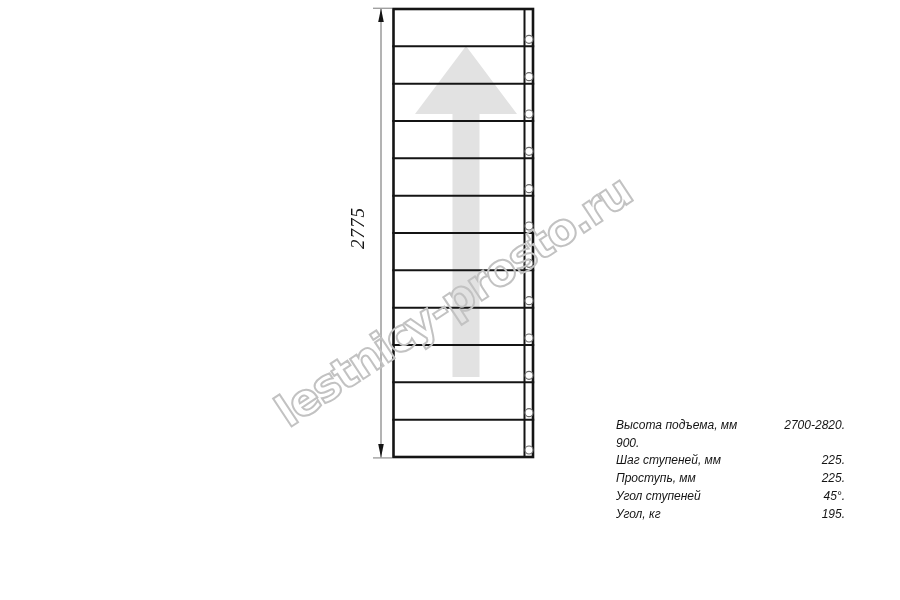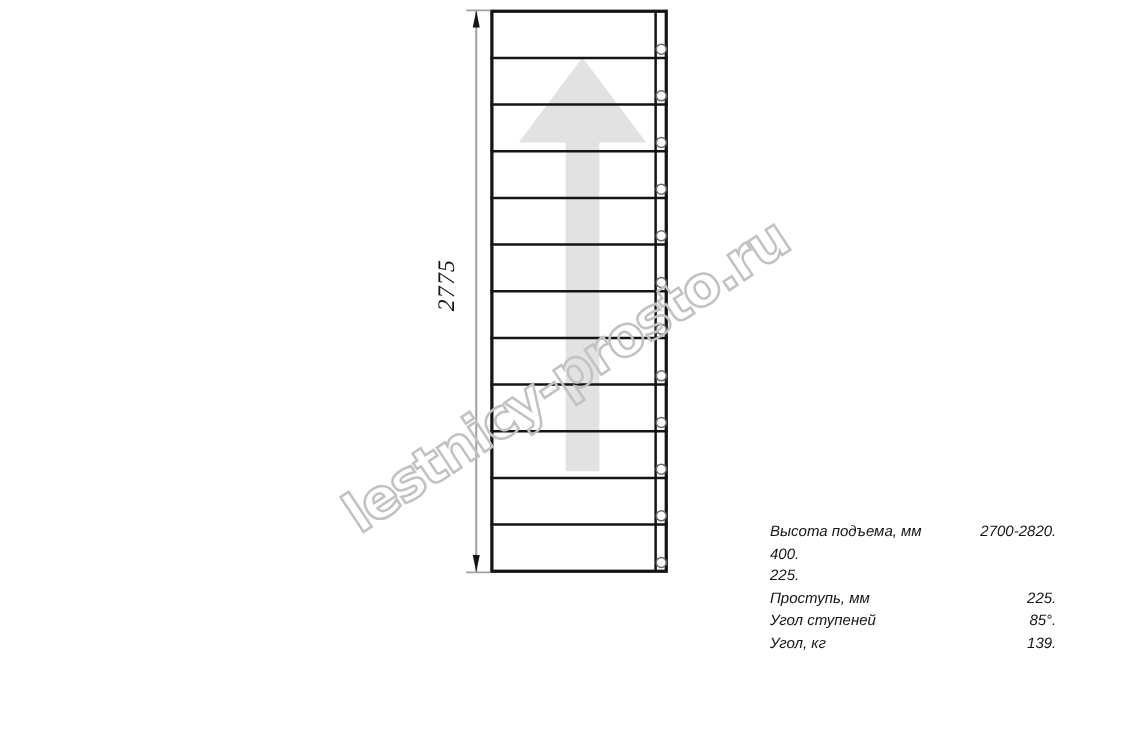--- a/index.html
+++ b/index.html
@@ -78,31 +78,32 @@
   <div class="dim-label">2775</div>
 
   <div class="watermark">lestnicy-prosto.ru</div>
 
   <div class="specs">
     <div class="row">
       <span class="label">Высота подъема, мм</span>
       <span class="value">2700-2820.</span>
     </div>
     <div class="row">
-      <span class="value">400.</span>
+      <span class="value">900.</span>
     </div>
     <div class="row">
+      <span class="label">Шаг ступеней, мм</span>
       <span class="value">225.</span>
     </div>
     <div class="row">
       <span class="label">Проступь, мм</span>
       <span class="value">225.</span>
     </div>
     <div class="row">
       <span class="label">Угол ступеней</span>
-      <span class="value">85°.</span>
+      <span class="value">45°.</span>
     </div>
     <div class="row">
       <span class="label">Угол, кг</span>
-      <span class="value">139.</span>
+      <span class="value">195.</span>
     </div>
   </div>
 </div>
 
 </body></html>

